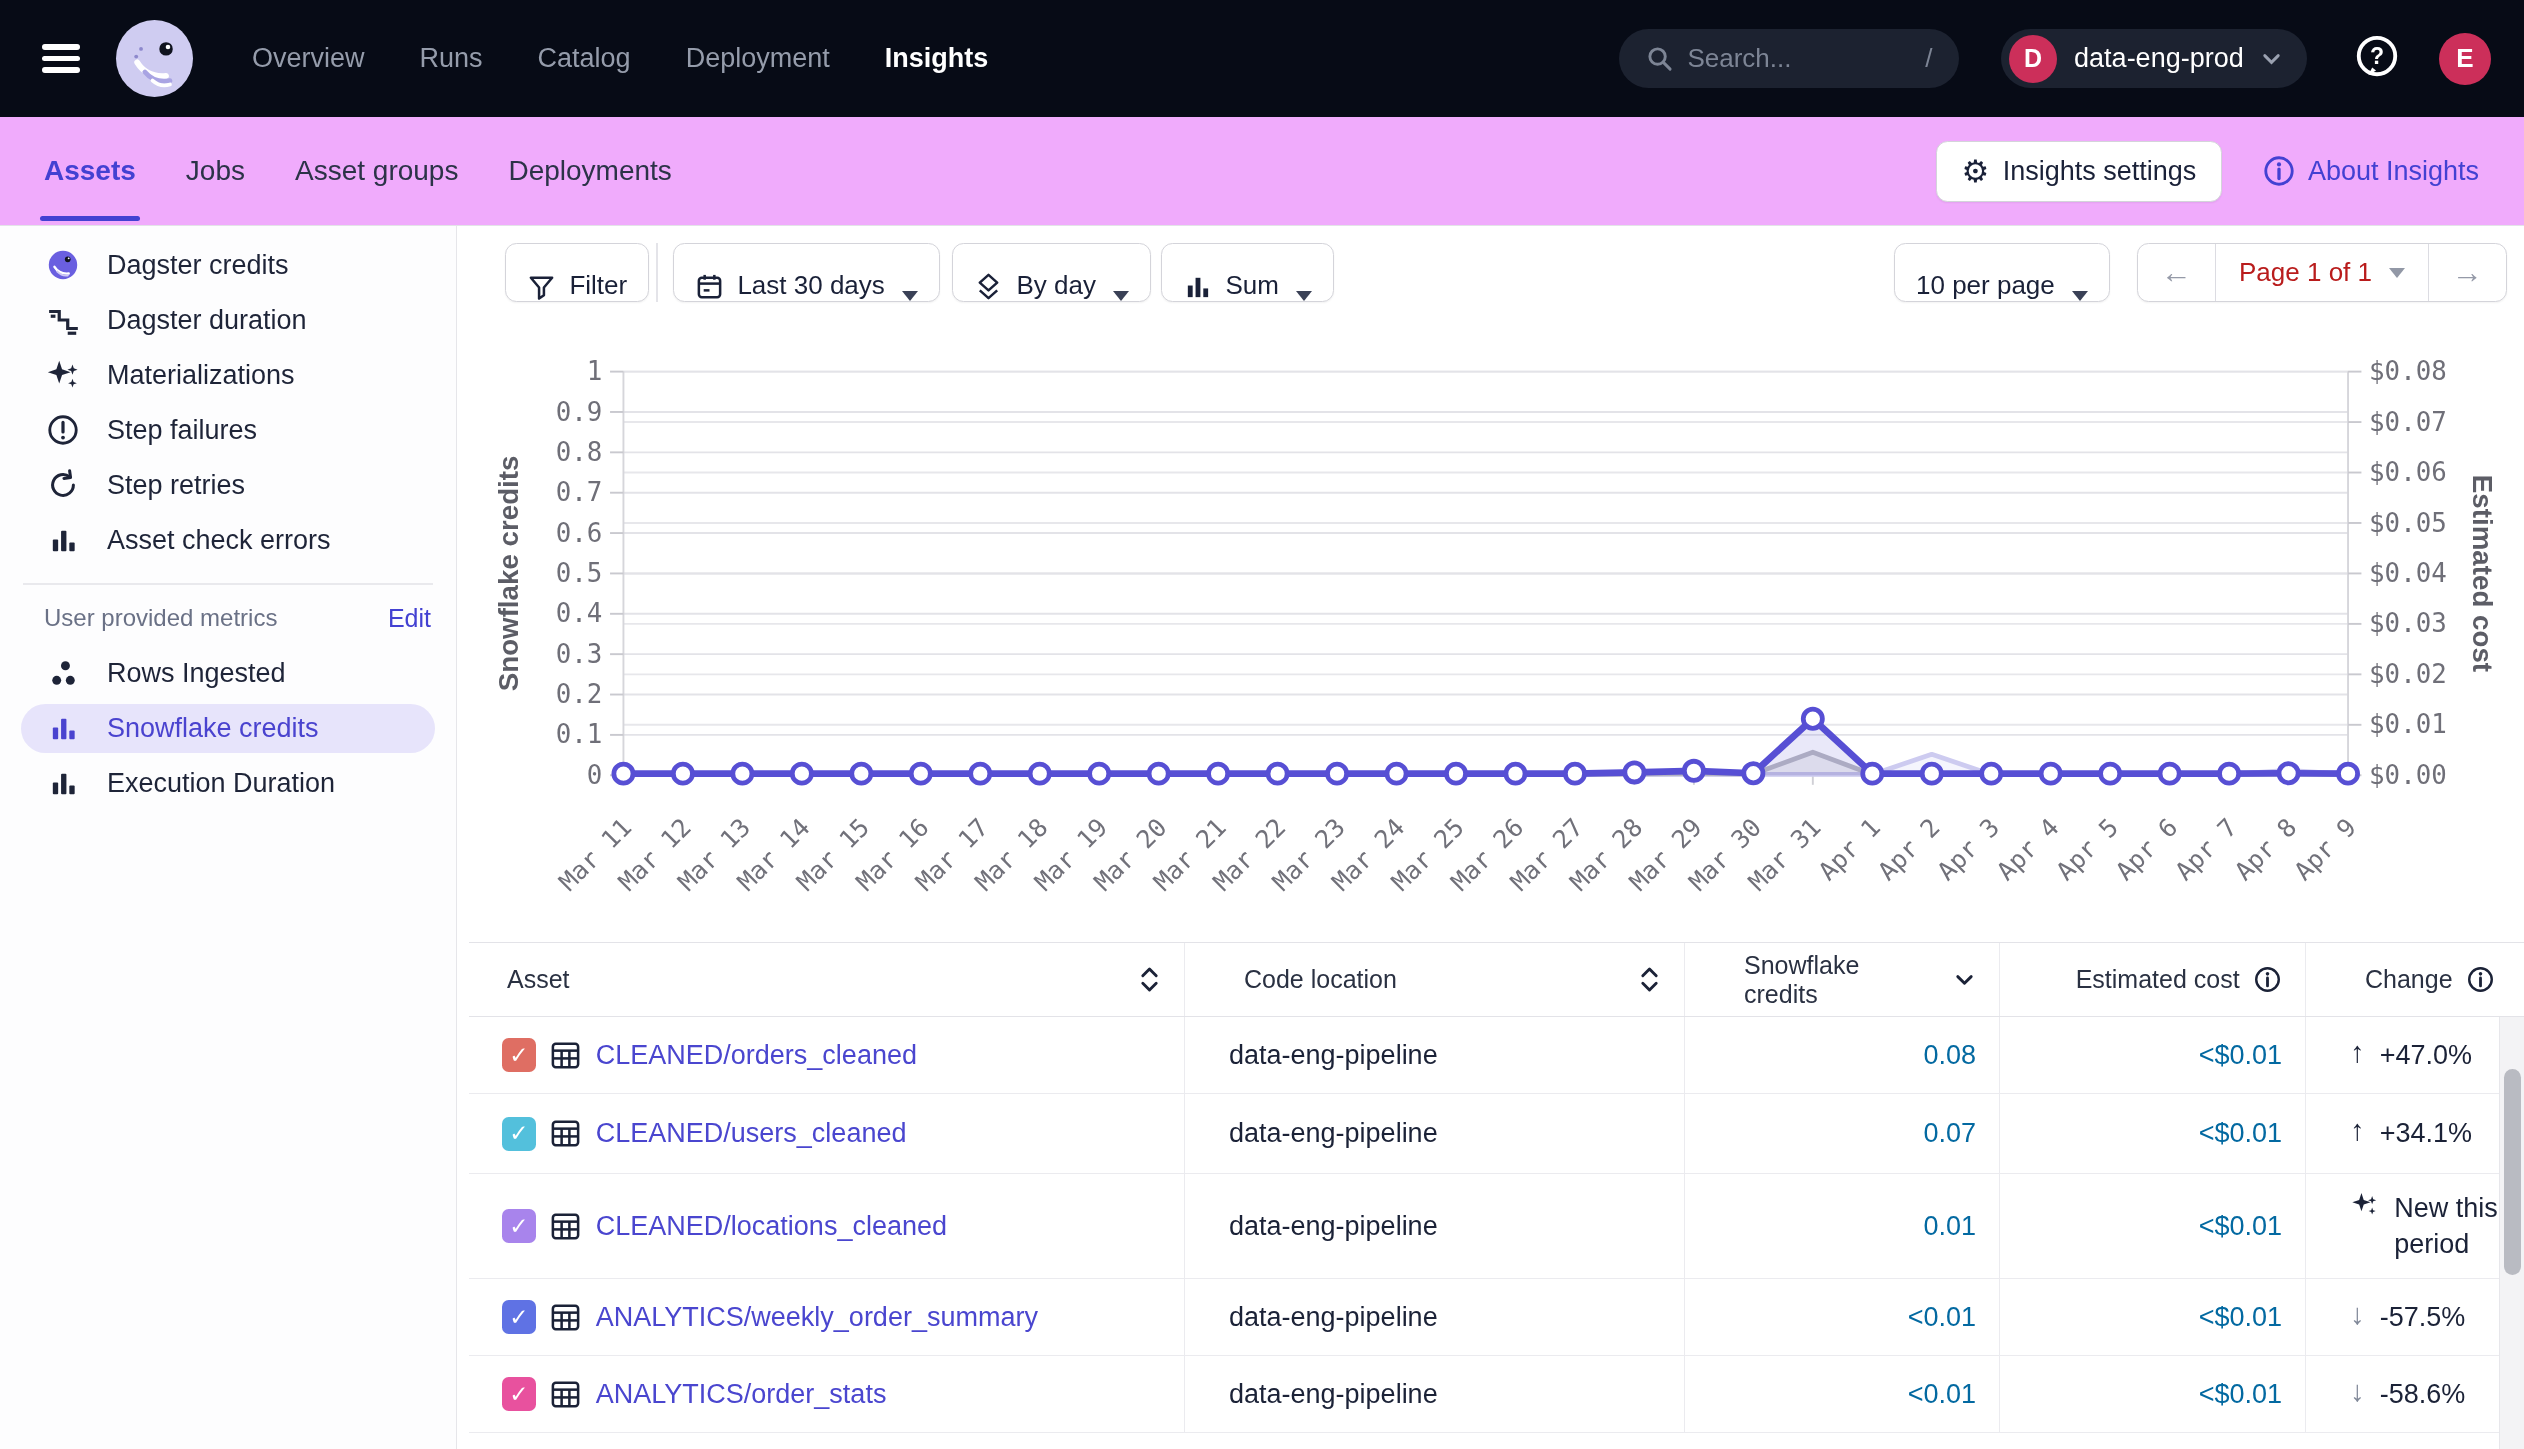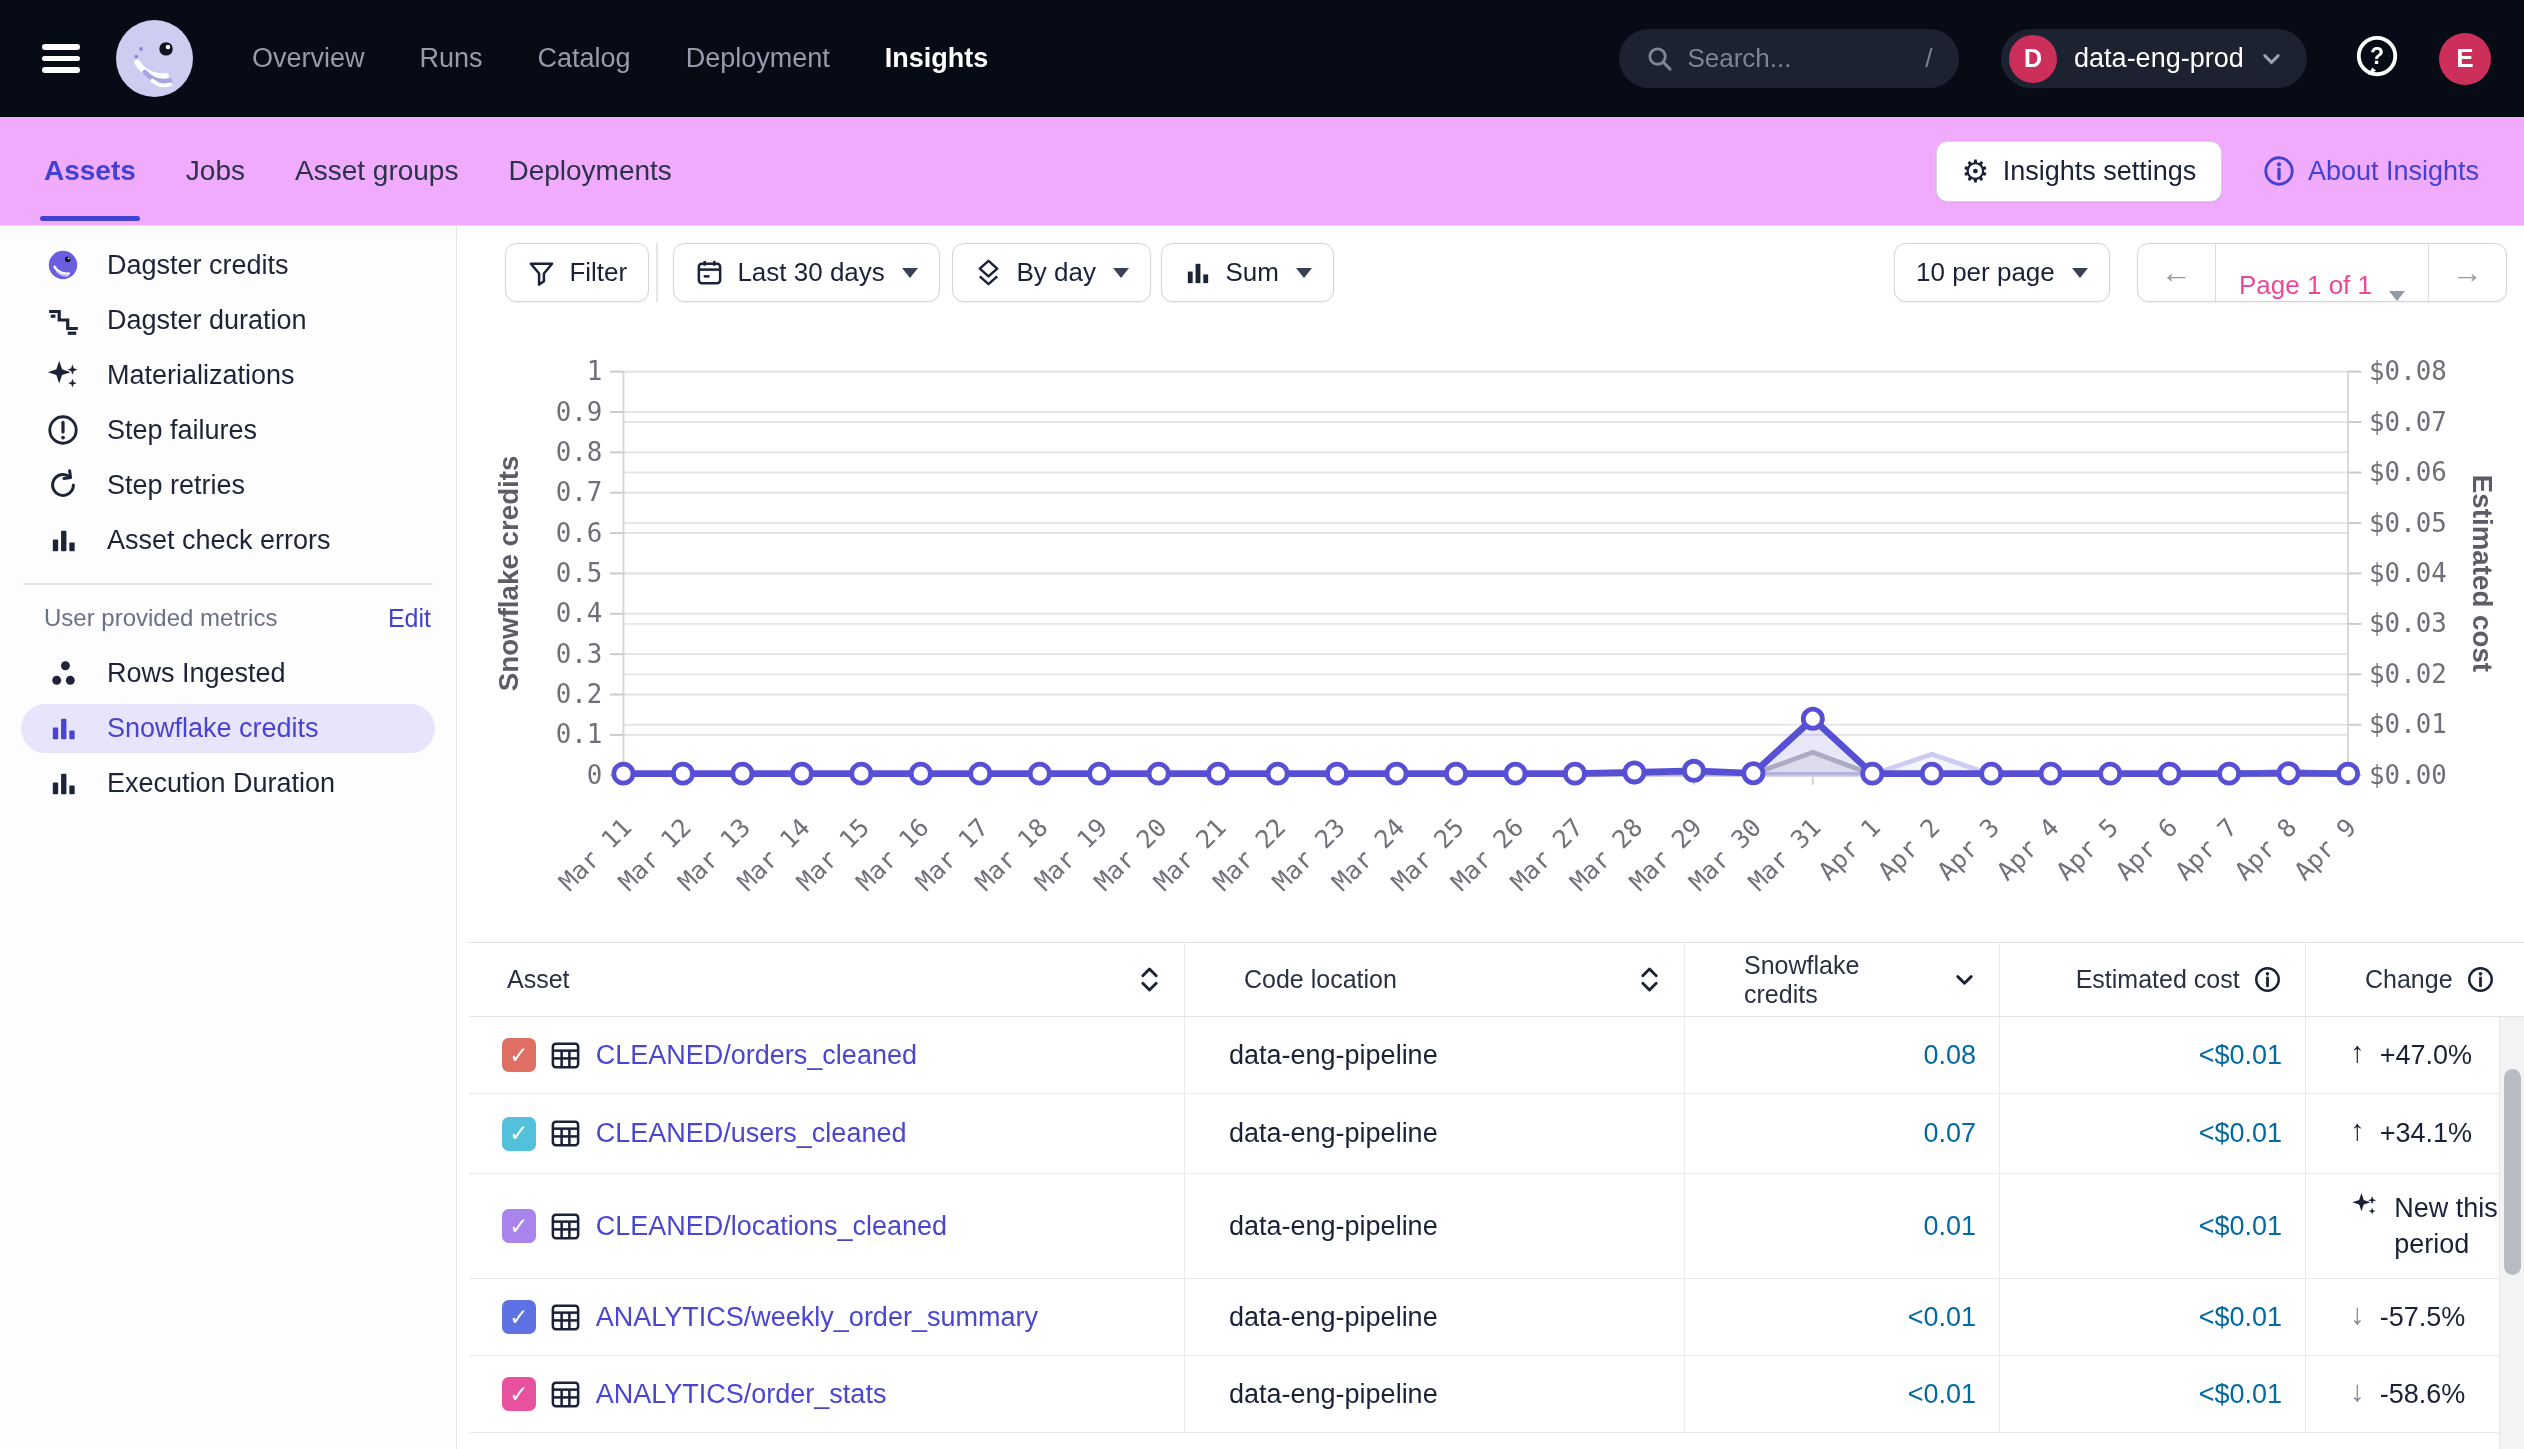--- a/index.html
+++ b/index.html
@@ -57,32 +57,32 @@
   .side-item { height:55px; display:flex; align-items:center; padding-left:44px; font-size:27px;
     color:#1e2438; cursor:pointer; margin:0 21px 0 21px; padding-left:23px; border-radius:25px; }
   .side-item .icon { width:38px; height:38px; display:flex; align-items:center; justify-content:center;
     margin-right:25px; }
   .side-item.active { background:#e7e4fb; color:#4a43cf; height:49px; margin-top:2.9px; margin-bottom:2.9px; }
   .side-divider { height:1.9px; background:#e9e9ed; margin:15.3px 23px 0 23px; }
 
   
   .toolbar { position:absolute; left:457px; top:226px; width:2068px; height:96px; }
   .btn { position:absolute; top:17px; height:59px; background:#fff; border:1.9px solid #d4d4da;
-    border-radius:11.5px; display:flex; align-items:center; padding:0 21px; font-size:26px; color:#1a2138;
+    border-radius:11.5px; display:flex; align-items:flex-end; padding:0 21px; font-size:26px; color:#1a2138;
     cursor:pointer; box-shadow:0 1px 1.9px rgba(16,22,26,.05); white-space:nowrap; }
   .btn .bicon { margin-right:13.4px; display:flex; }
   .caret { width:0; height:0; border-left:8.6px solid transparent; border-right:8.6px solid transparent;
     border-top:10.5px solid #3a4156; margin-left:17px; }
   .tool-divider { position:absolute; left:199px; top:17px; width:1.9px; height:59px; background:#e4e4e9; }
   .pager { position:absolute; top:17px; left:1680px; height:59px; background:#fff; border:1.9px solid #d4d4da;
     border-radius:11.5px; display:flex; align-items:stretch; overflow:hidden;
     box-shadow:0 1px 1.9px rgba(16,22,26,.05); }
   .pager .cell { display:flex; align-items:center; padding:0 23px; font-size:26px; }
   .pager .arrow { color:#959aa8; font-size:31px; cursor:pointer; }
-  .pager .mid { border-left:1.9px solid #dcdce2; border-right:1.9px solid #dcdce2; color:#ec4899; cursor:pointer;align-items:flex-end; }
+  .pager .mid { border-left:1.9px solid #dcdce2; border-right:1.9px solid #dcdce2; color:#b91c1c; cursor:pointer; }
   .pager .mid .caret { border-top-color:#9298a6; }
 
   
   .chartwrap { position:absolute; left:457px; top:316px; width:2068px; height:622px; }
 
   
   .tablewrap { position:absolute; left:469px; top:942px; width:2056px; height:508px; font-size:27px; }
   .thead, .trow { display:grid; grid-template-columns:716px 479px 294px 285px 256px;gap:21px; }
   .thead { height:75px; border-top:1.9px solid #e3e3e8; border-bottom:1.9px solid #e3e3e8; }
   .th { display:flex; align-items:center; padding:0 23px 0 38px; font-size:25px; color:#2a3142;

